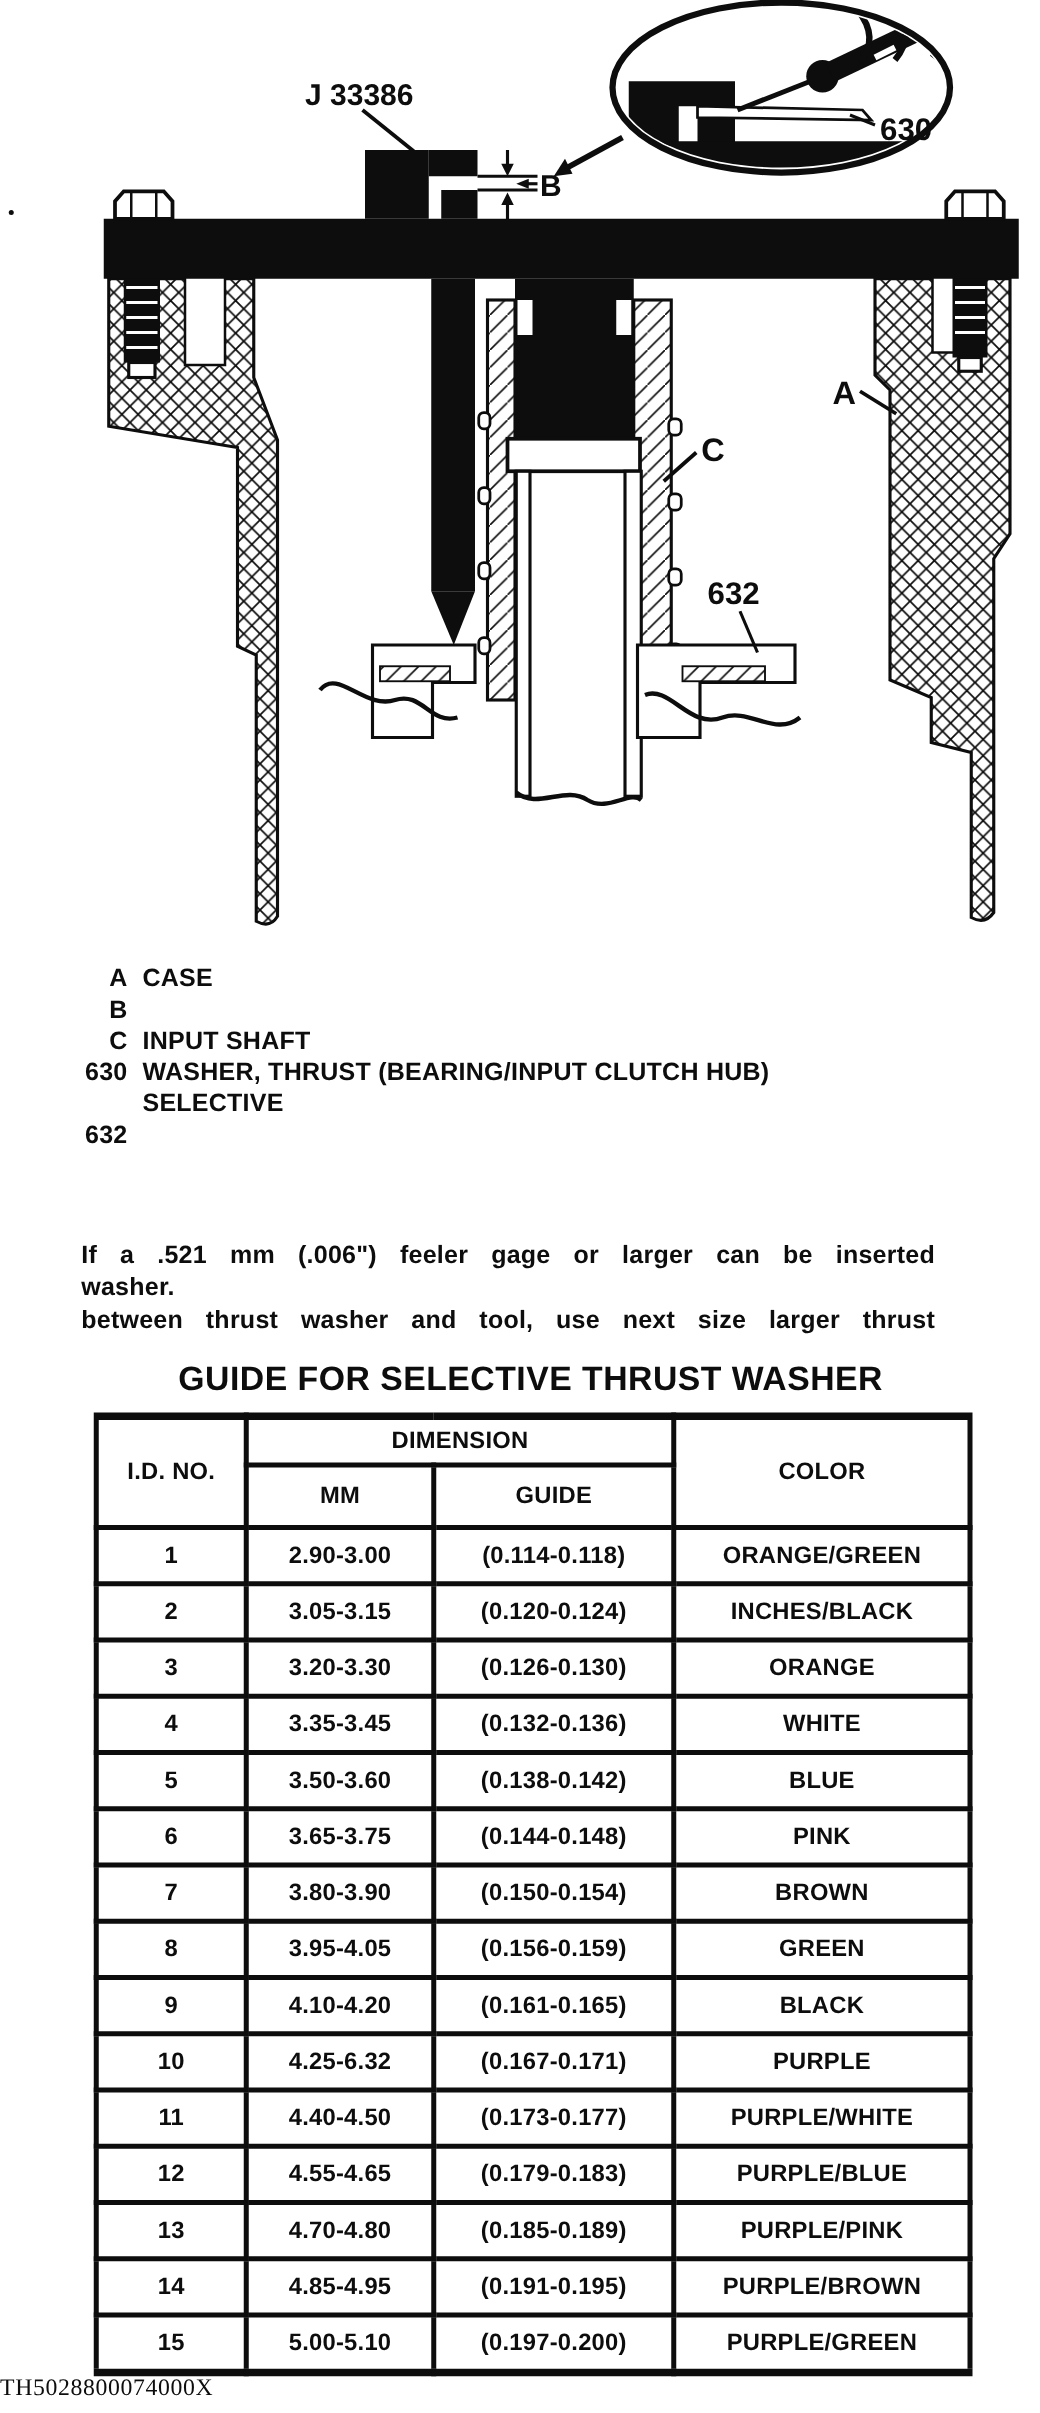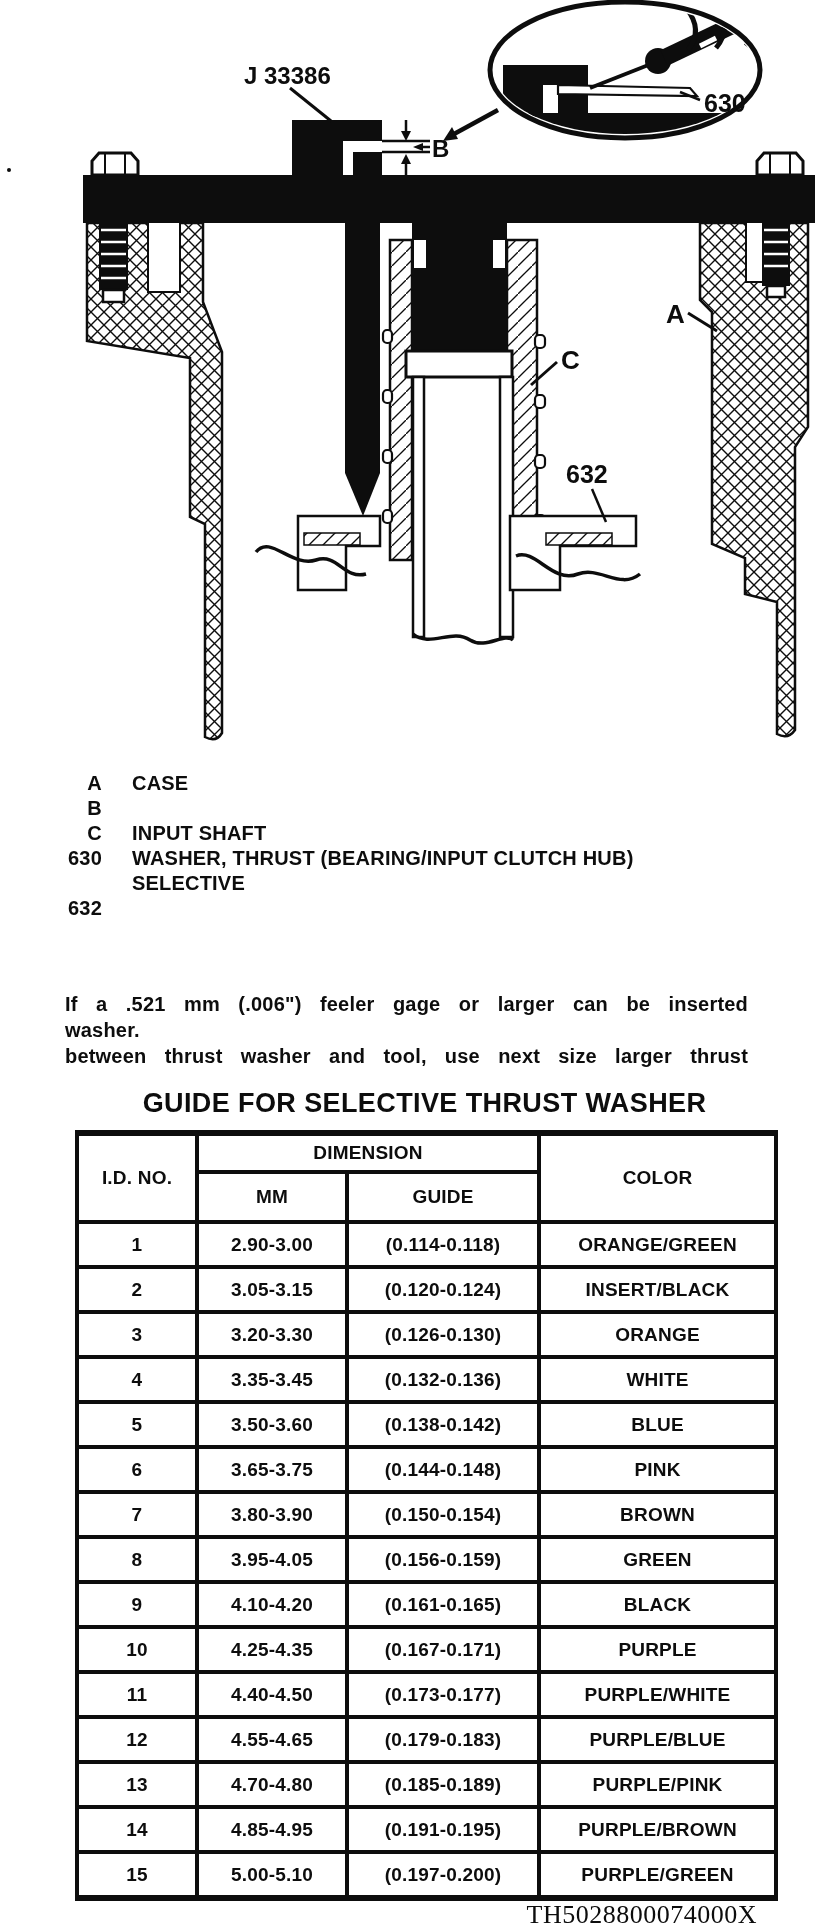--- a/index.html
+++ b/index.html
@@ -8,40 +8,40 @@
     font-family:"Liberation Sans",sans-serif;color:#0d0d0d;
     -webkit-font-smoothing:antialiased;
   }
   .abs{position:absolute;}
   
   #diagram{left:0;top:0;width:832px;height:772px;}
   
   #legend{left:64px;top:771px;width:660px;font-weight:700;font-size:20px;line-height:25px;letter-spacing:.2px;}
   .leg-row{display:flex;}
   .leg-key{width:38px;text-align:right;flex:0 0 38px;}
-  .leg-txt{margin-left:30px;}
+  .leg-txt{margin-left:12px;}
   
   #note{left:65px;top:991px;width:683px;font-weight:700;font-size:20px;line-height:26px;letter-spacing:.2px;}
   .note-line{text-align:justify;text-align-last:justify;}
   .note-line.last{text-align:left;text-align-last:left;}
   
   #tbl-title{left:75px;top:1088px;width:699px;text-align:center;font-weight:700;font-size:27px;letter-spacing:.4px;}
   #washer-table{left:75px;top:1130px;}
   table{border-collapse:collapse;table-layout:fixed;width:699px;}
   th,td{
     border:4px solid #0d0d0d;font-weight:700;text-align:center;vertical-align:middle;
     padding:0;font-size:19px;letter-spacing:.2px;overflow:hidden;white-space:nowrap;
   }
   table{border-top:6px solid #0d0d0d;border-bottom:6px solid #0d0d0d;}
   thead tr:first-child th{height:34px;}
   thead tr:last-child th{height:46px;}
   tbody td{height:41px;}
   col.c-id{width:120px;} col.c-mm{width:150px;} col.c-in{width:192px;} col.c-col{width:237px;}
   
-  #footer{left:0;top:1900px;width:757px;text-align:right;font-family:"Liberation Serif",serif;font-size:26px;letter-spacing:.5px;}
+  #footer{left:0;top:1900px;width:757px;font-family:"Liberation Serif",serif;font-size:19px;letter-spacing:.5px;}
   svg text{font-family:"Liberation Sans",sans-serif;font-weight:700;fill:#0d0d0d;}
 </style>
 </head>
 <body>
 
 <svg id="diagram" class="abs" viewBox="0 0 832 772" width="832" height="772" xmlns="http://www.w3.org/2000/svg">
   <defs>
     <pattern id="xh" width="13" height="13" patternUnits="userSpaceOnUse">
       <path d="M0,13 L13,0 M0,0 L13,13" stroke="#0d0d0d" stroke-width="1.4" fill="none"></path>
     </pattern>
@@ -236,21 +236,21 @@
     <tr>
           <td>1</td>
           <td>2.90-3.00</td>
           <td>(0.114-0.118)</td>
           <td>ORANGE/GREEN</td>
         </tr>
     <tr>
           <td>2</td>
           <td>3.05-3.15</td>
           <td>(0.120-0.124)</td>
-          <td>INSERT/BLACK</td>
+          <td>INCHES/BLACK</td>
         </tr>
     <tr>
           <td>3</td>
           <td>3.20-3.30</td>
           <td>(0.126-0.130)</td>
           <td>ORANGE</td>
         </tr>
     <tr>
           <td>4</td>
           <td>3.35-3.45</td>
@@ -282,21 +282,21 @@
           <td>GREEN</td>
         </tr>
     <tr>
           <td>9</td>
           <td>4.10-4.20</td>
           <td>(0.161-0.165)</td>
           <td>BLACK</td>
         </tr>
     <tr>
           <td>10</td>
-          <td>4.25-4.35</td>
+          <td>4.25-6.32</td>
           <td>(0.167-0.171)</td>
           <td>PURPLE</td>
         </tr>
     <tr>
           <td>11</td>
           <td>4.40-4.50</td>
           <td>(0.173-0.177)</td>
           <td>PURPLE/WHITE</td>
         </tr>
     <tr>

